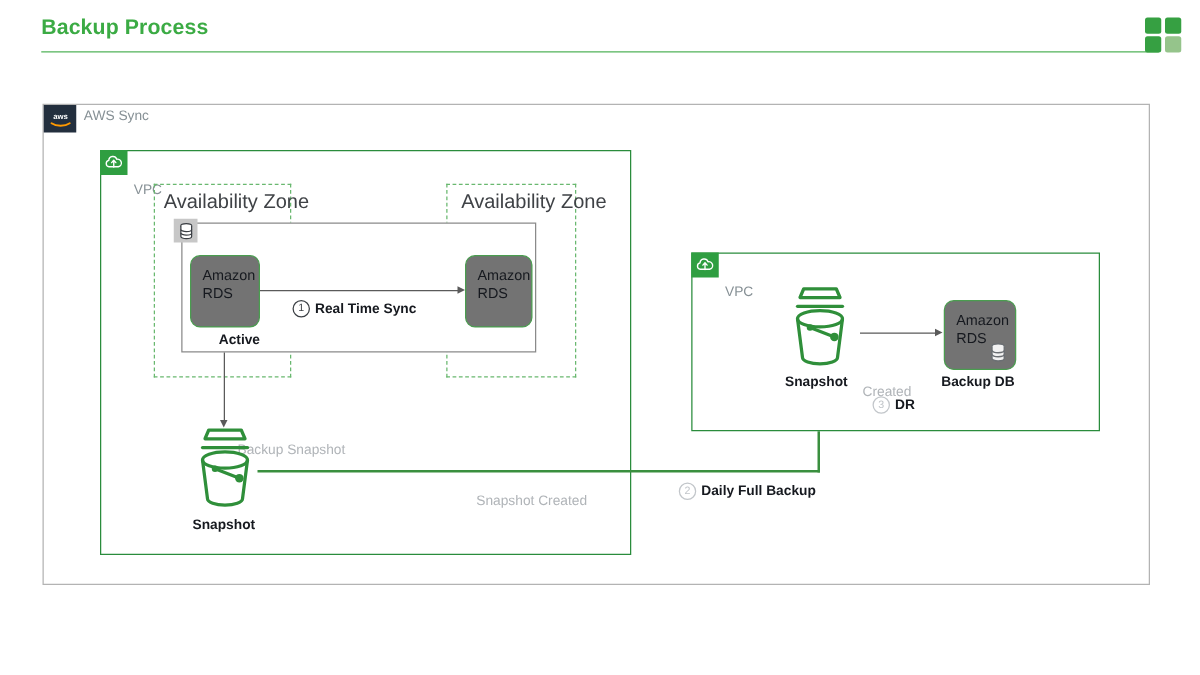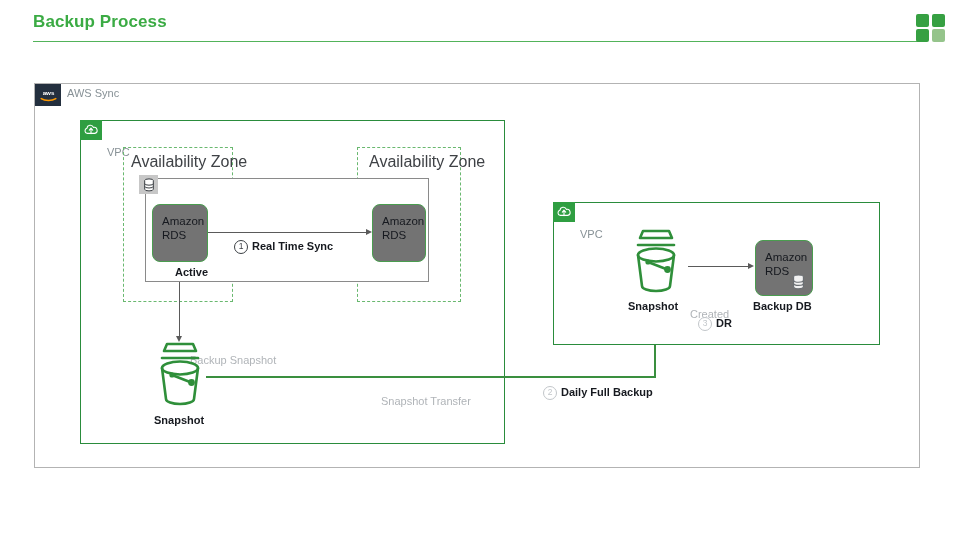--- a/index.html
+++ b/index.html
@@ -204,21 +204,21 @@
       </g>
       <circle cx="39.5" cy="41.5" r="3.4" fill="#2f8f3a"></circle>
       <circle cx="20" cy="34" r="2.6" fill="#2f8f3a"></circle>
     </svg>
   </div>
   <div class="node-caption snap1">Snapshot</div>
 
   <div class="edge green" style="left:206px;top:376px;width:450px;height:2px;"></div>
   <div class="edge green" style="left:654px;top:330px;width:2px;height:48px;"></div>
   <div class="arrow-head ah-up-green" style="left:650px;top:322px;"></div>
-  <div class="lbl muted" style="left:381px;top:355px;">Snapshot Transfer</div>
+  <div class="lbl muted" style="left:381px;top:355px;">Snapshot Created</div>
 
   <div class="step-wrap" style="left:522px;top:386px;margin-left:21px;">
     <span class="circ circ-light">2</span><span class="step-text">Daily Full Backup</span>
   </div>
 
   <div class="vpc-box right"></div>
   <div class="vpc-badge right">
     <svg width="16" height="14" viewBox="0 0 16 14">
       <path d="M4.2 10.4 a2.6 2.6 0 0 1 -0.2 -5.1 a3.3 3.3 0 0 1 6.4 -0.9 a2.6 2.6 0 0 1 1.3 6.0 Z" fill="none" stroke="#ffffff" stroke-width="1.1" stroke-linejoin="round"></path>
       <path d="M8 10.6 L8 5.4 M6.3 7.1 L8 5.2 L9.7 7.1" stroke="#ffffff" stroke-width="1.1" fill="none" stroke-linecap="round" stroke-linejoin="round"></path>

